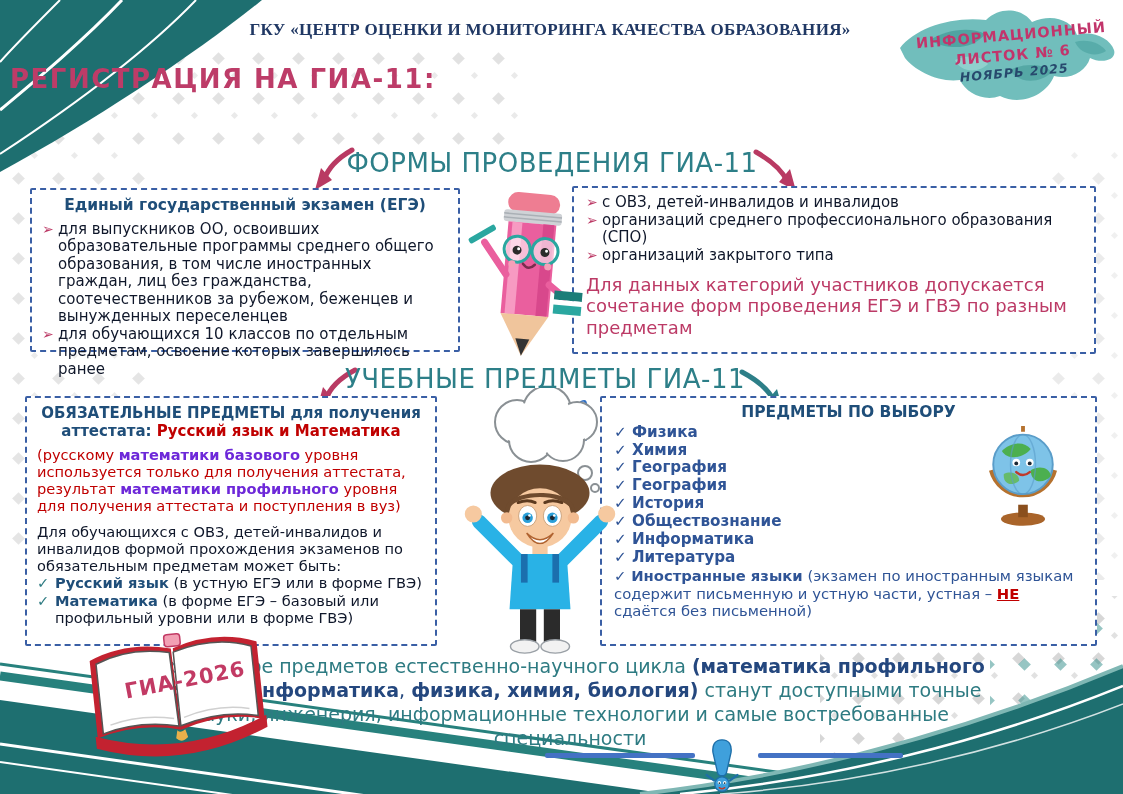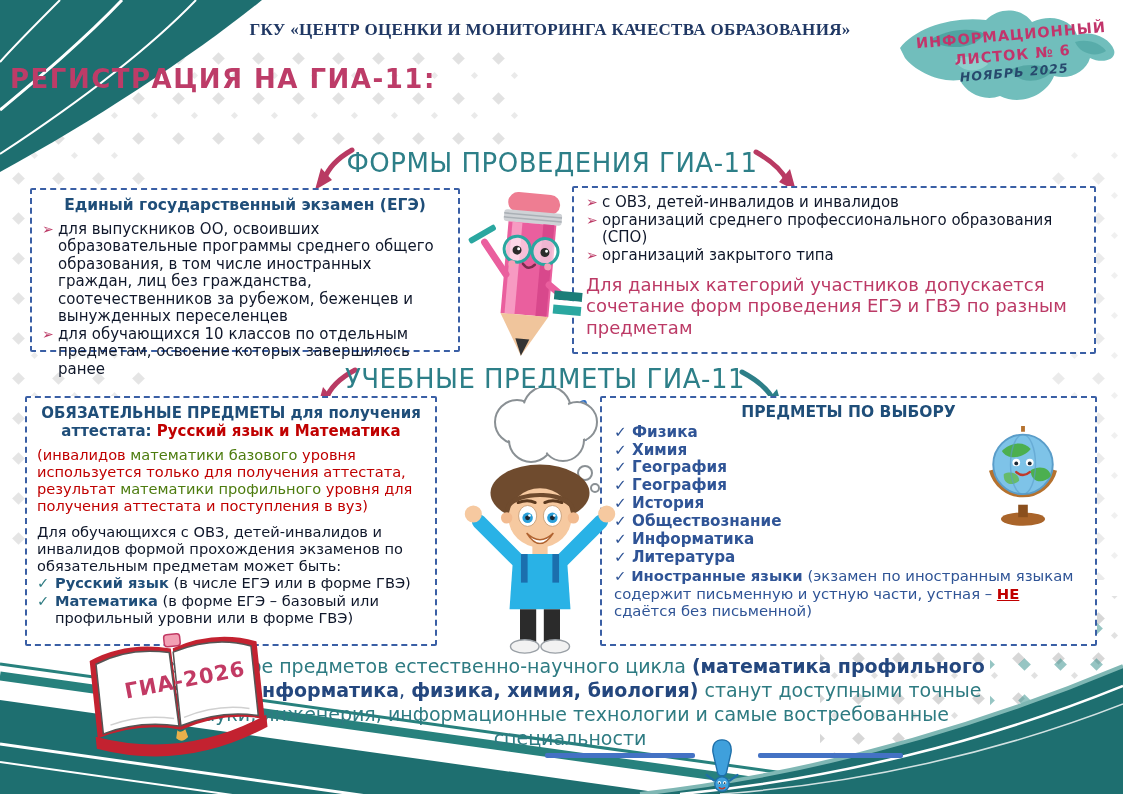--- a/index.html
+++ b/index.html
@@ -28,21 +28,21 @@
   .box.mand{left:25px;top:396px;width:412px;height:250px;padding:6px 10px;}
   .box.choice{left:600px;top:396px;width:497px;height:250px;padding:5px 12px;}
 
   .bt{text-align:center;font-weight:bold;font-size:15.5px;color:#1f4e79;line-height:1.2;margin-bottom:6px;}
   .tl{color:#0f172a;}
   .nn{font-weight:normal;}
   .brow{display:flex;font-size:15px;line-height:1.17;color:#2e7b82;}
   .bul{color:#bc3a66;flex:0 0 16px;font-size:14px;line-height:1.25;}
   .note-crim{font-size:18px;line-height:1.18;color:#bc3a66;margin-top:10px;}
   .rd{color:#c00000;}
-  .rdb{color:#4d7c0f;font-weight:normal;}
+  .rdb{color:#6d28d9;font-weight:bold;}
   .pr{font-size:14.6px;line-height:1.17;}
   .chkrow{display:flex;font-size:14.6px;line-height:1.17;}
   .chk{flex:0 0 18px;font-weight:bold;}
   .chk.t{color:#2e7b82;}
   .chk.b{color:#2f5496;}
   .nb{color:#1f4e79;font-weight:bold;}
   .blue{color:#2f5496;}
   .blueb{color:#2f5496;font-weight:bold;}
   .ne{color:#c00000;font-weight:bold;text-decoration:underline;}
   .subj-row{display:flex;font-size:15.2px;line-height:1.18;font-weight:bold;color:#2f5496;}
@@ -194,26 +194,26 @@
     <path d="M60,76 Q66,83 72,76" stroke="#7a2d4e" stroke-width="2.5" fill="none" stroke-linecap="round"></path>
   </svg>
 
   <div class="h1 subj">УЧЕБНЫЕ ПРЕДМЕТЫ ГИА-11</div>
 
   <div class="box mand" style="z-index:1;">
     <div class="bt" style="font-size:15px;">
       <span>ОБЯЗАТЕЛЬНЫЕ ПРЕДМЕТЫ</span><span> для получения аттестата: </span><span class="rd">Русский язык и Математика</span>
     </div>
     <div class="pr rd" style="margin-bottom:9px;">
-      <span>(инвалидов </span><span class="rdb">математики базового</span><span> уровня используется только для получения аттестата, результат </span><span class="rdb">математики профильного</span><span> уровня для получения аттестата и поступления в вуз)</span>
+      <span>(русскому </span><span class="rdb">математики базового</span><span> уровня используется только для получения аттестата, результат </span><span class="rdb">математики профильного</span><span> уровня для получения аттестата и поступления в вуз)</span>
     </div>
     <div class="pr tl">Для обучающихся с ОВЗ, детей-инвалидов и инвалидов формой прохождения экзаменов по обязательным предметам может быть:</div>
     <div class="chkrow">
       <span class="chk t">✓</span>
-      <span><span class="nb">Русский язык</span><span class="tl"> (в числе ЕГЭ или в форме ГВЭ)</span></span>
+      <span><span class="nb">Русский язык</span><span class="tl"> (в устную ЕГЭ или в форме ГВЭ)</span></span>
     </div>
     <div class="chkrow">
       <span class="chk t">✓</span>
       <span><span class="nb">Математика</span><span class="tl"> (в форме ЕГЭ – базовый или профильный уровни или в форме ГВЭ)</span></span>
     </div>
   </div>
 
   <div class="box choice" style="z-index:1;">
     <div class="bt" style="margin-bottom:2px;">ПРЕДМЕТЫ ПО ВЫБОРУ</div>
     <div class="subj-row">

